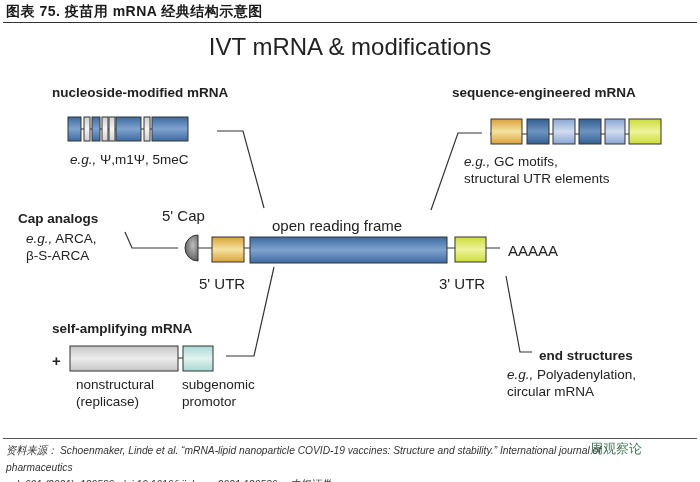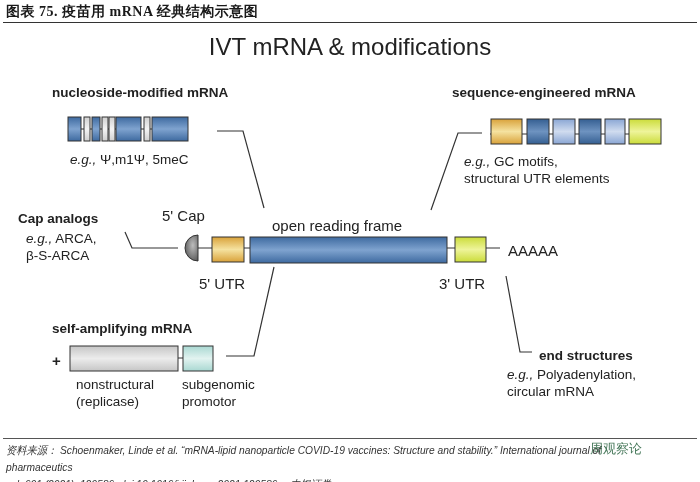--- a/index.html
+++ b/index.html
@@ -1,17 +1,17 @@
 <!DOCTYPE html>
 <html><head>
 <meta charset="utf-8">
 <style>
   html, body { margin:0; padding:0; background:#ffffff; }
   body { width:700px; height:482px; position:relative; overflow:hidden; font-family:"Liberation Sans", sans-serif; color:#111; }
-  .fig-title { position:absolute; left:6px; top:3px; font-size:14px; font-weight:bold; color:#1a1a1a; letter-spacing:0.5px; font-family:Liberation Serif, serif; }
+  .fig-title { position:absolute; left:6px; top:3px; font-size:14px; font-weight:bold; color:#1a1a1a; letter-spacing:0.5px; font-family:Liberation Sans, sans-serif; }
   .rule-top { position:absolute; left:3px; right:3px; top:22px; height:1px; background:#333; }
   .rule-bot { position:absolute; left:3px; right:3px; top:438px; height:1px; background:#555; }
   .source { position:absolute; left:6px; top:442px; width:690px; font-size:11px; font-style:italic; color:#333; line-height:17px; font-family:"Liberation Sans", sans-serif; transform:scaleX(0.93); transform-origin:left top; }
   .watermark { position:absolute; left:590px; top:440px; font-size:13px; color:#14532d; opacity:0.8; }
   svg { position:absolute; left:0; top:0; }
   .t { font-family:"Liberation Sans", sans-serif; fill:#222; }
 </style>
 </head>
 <body>
 

